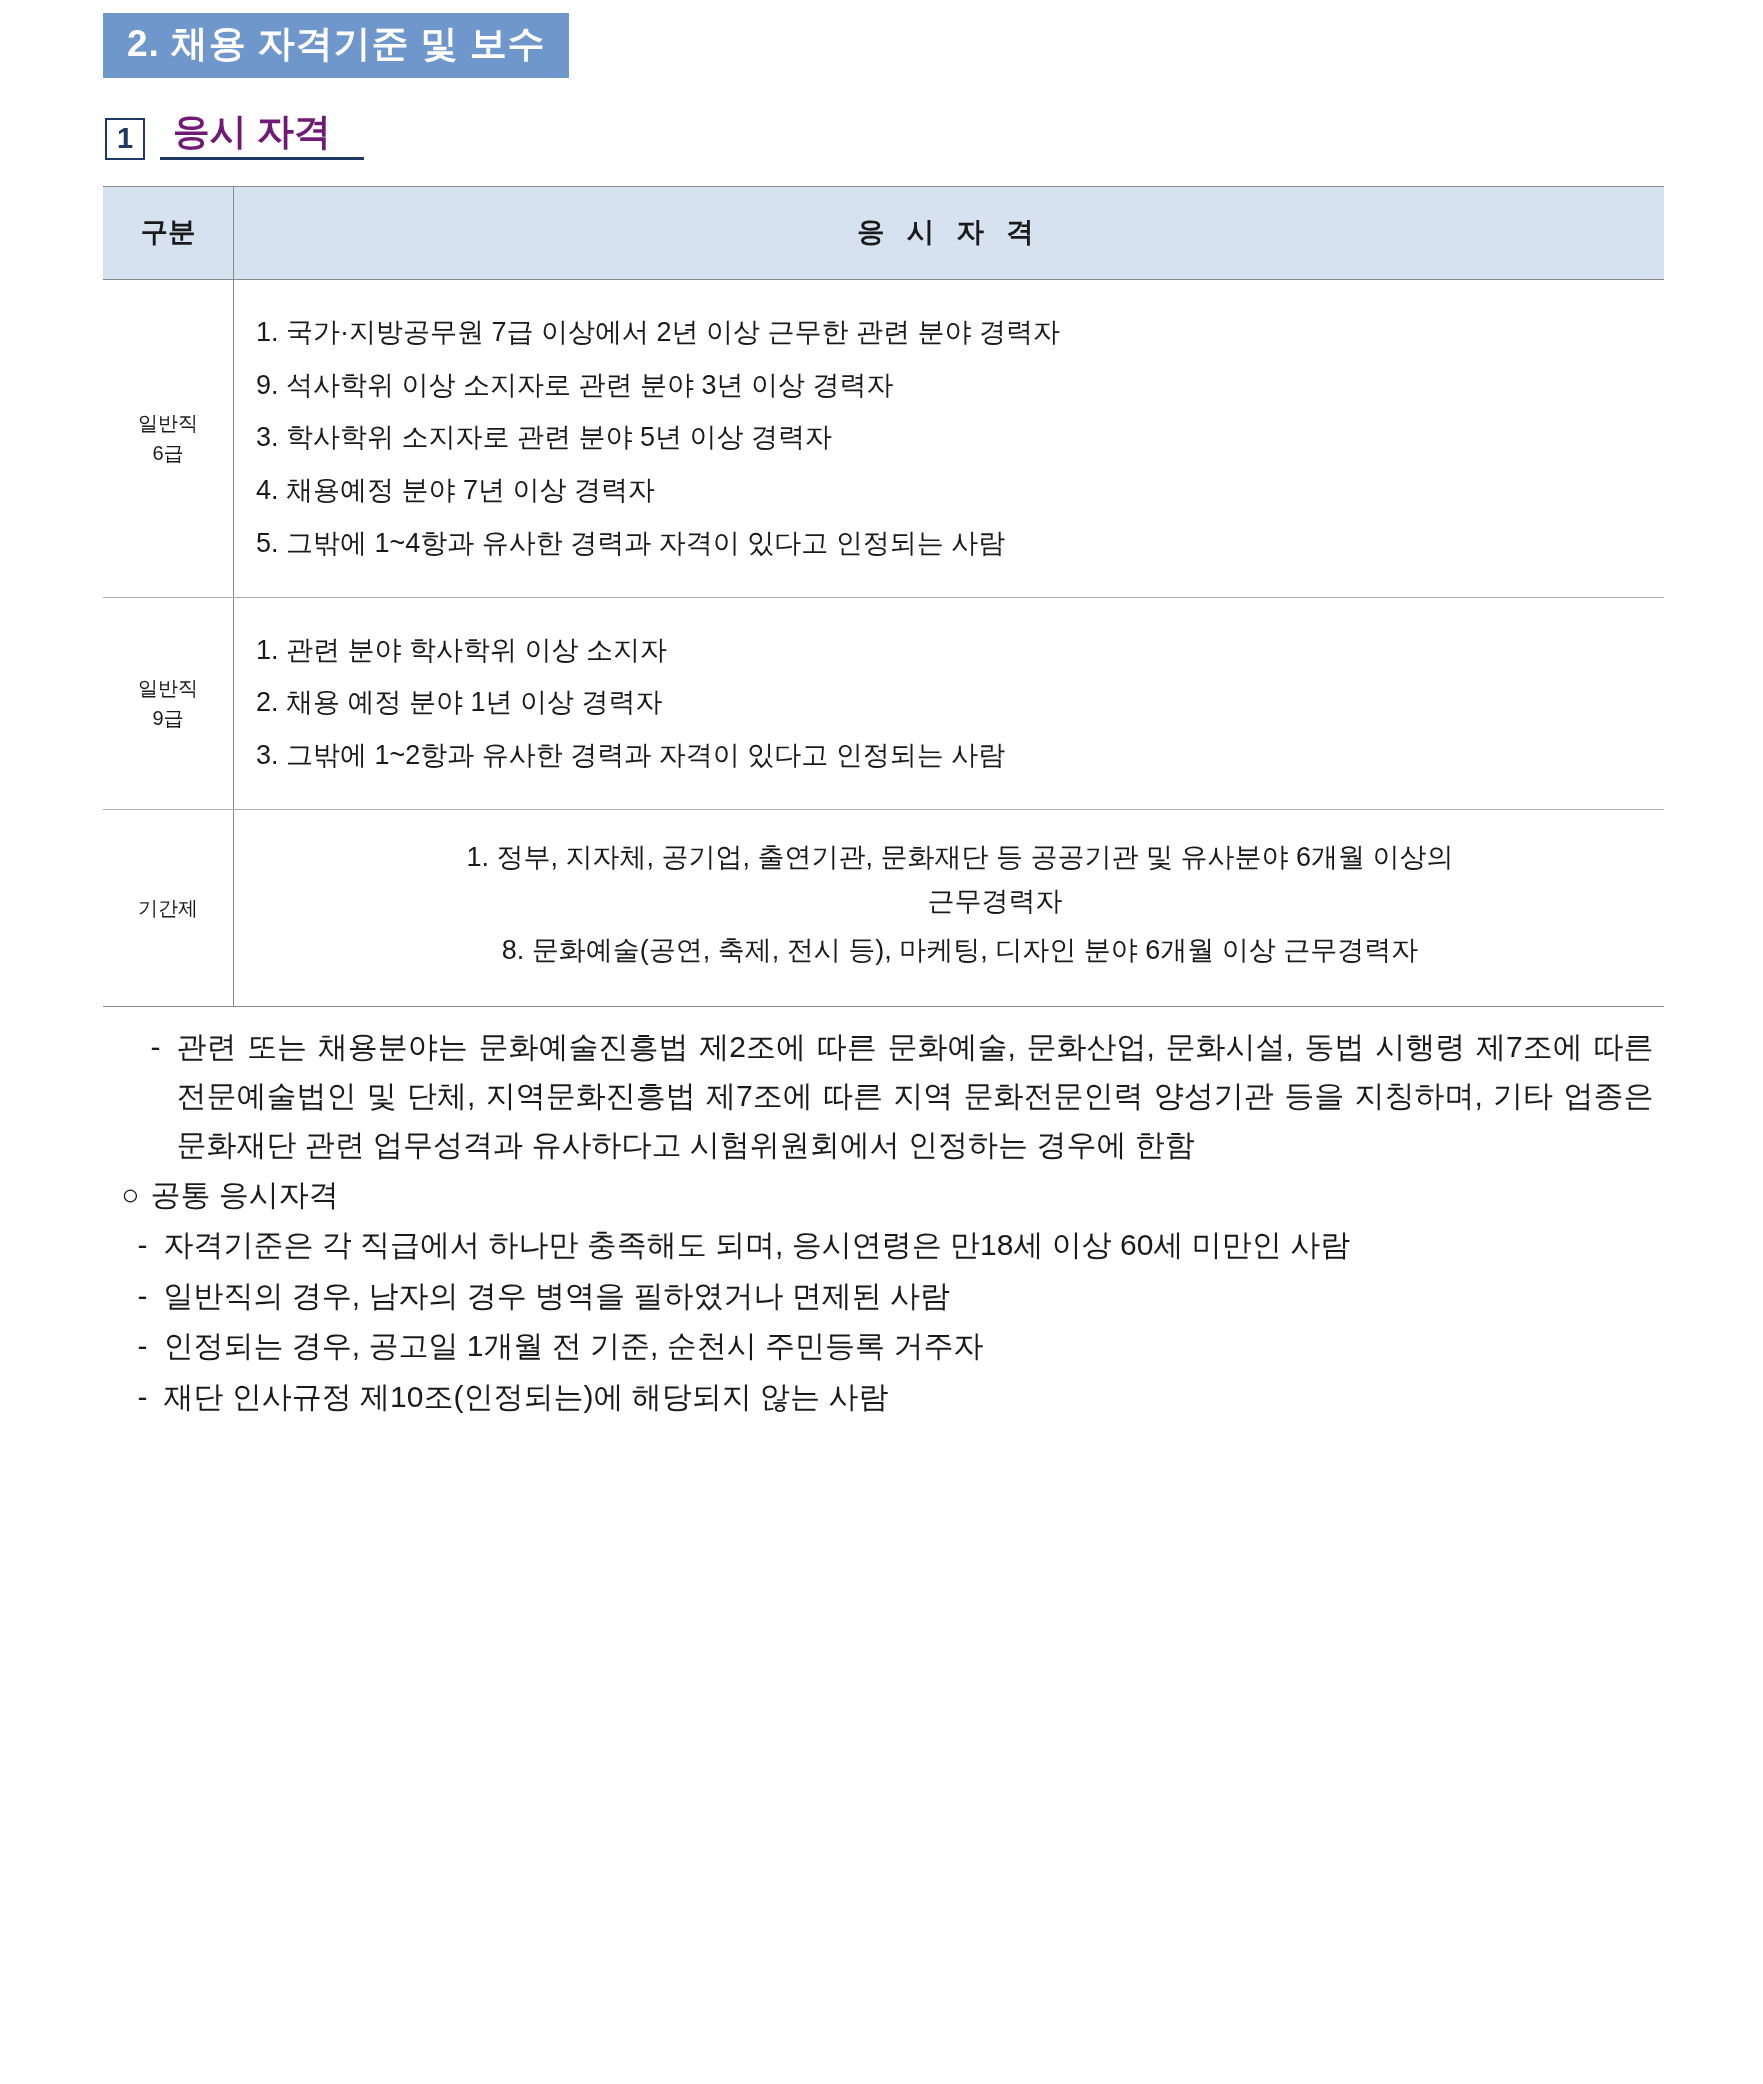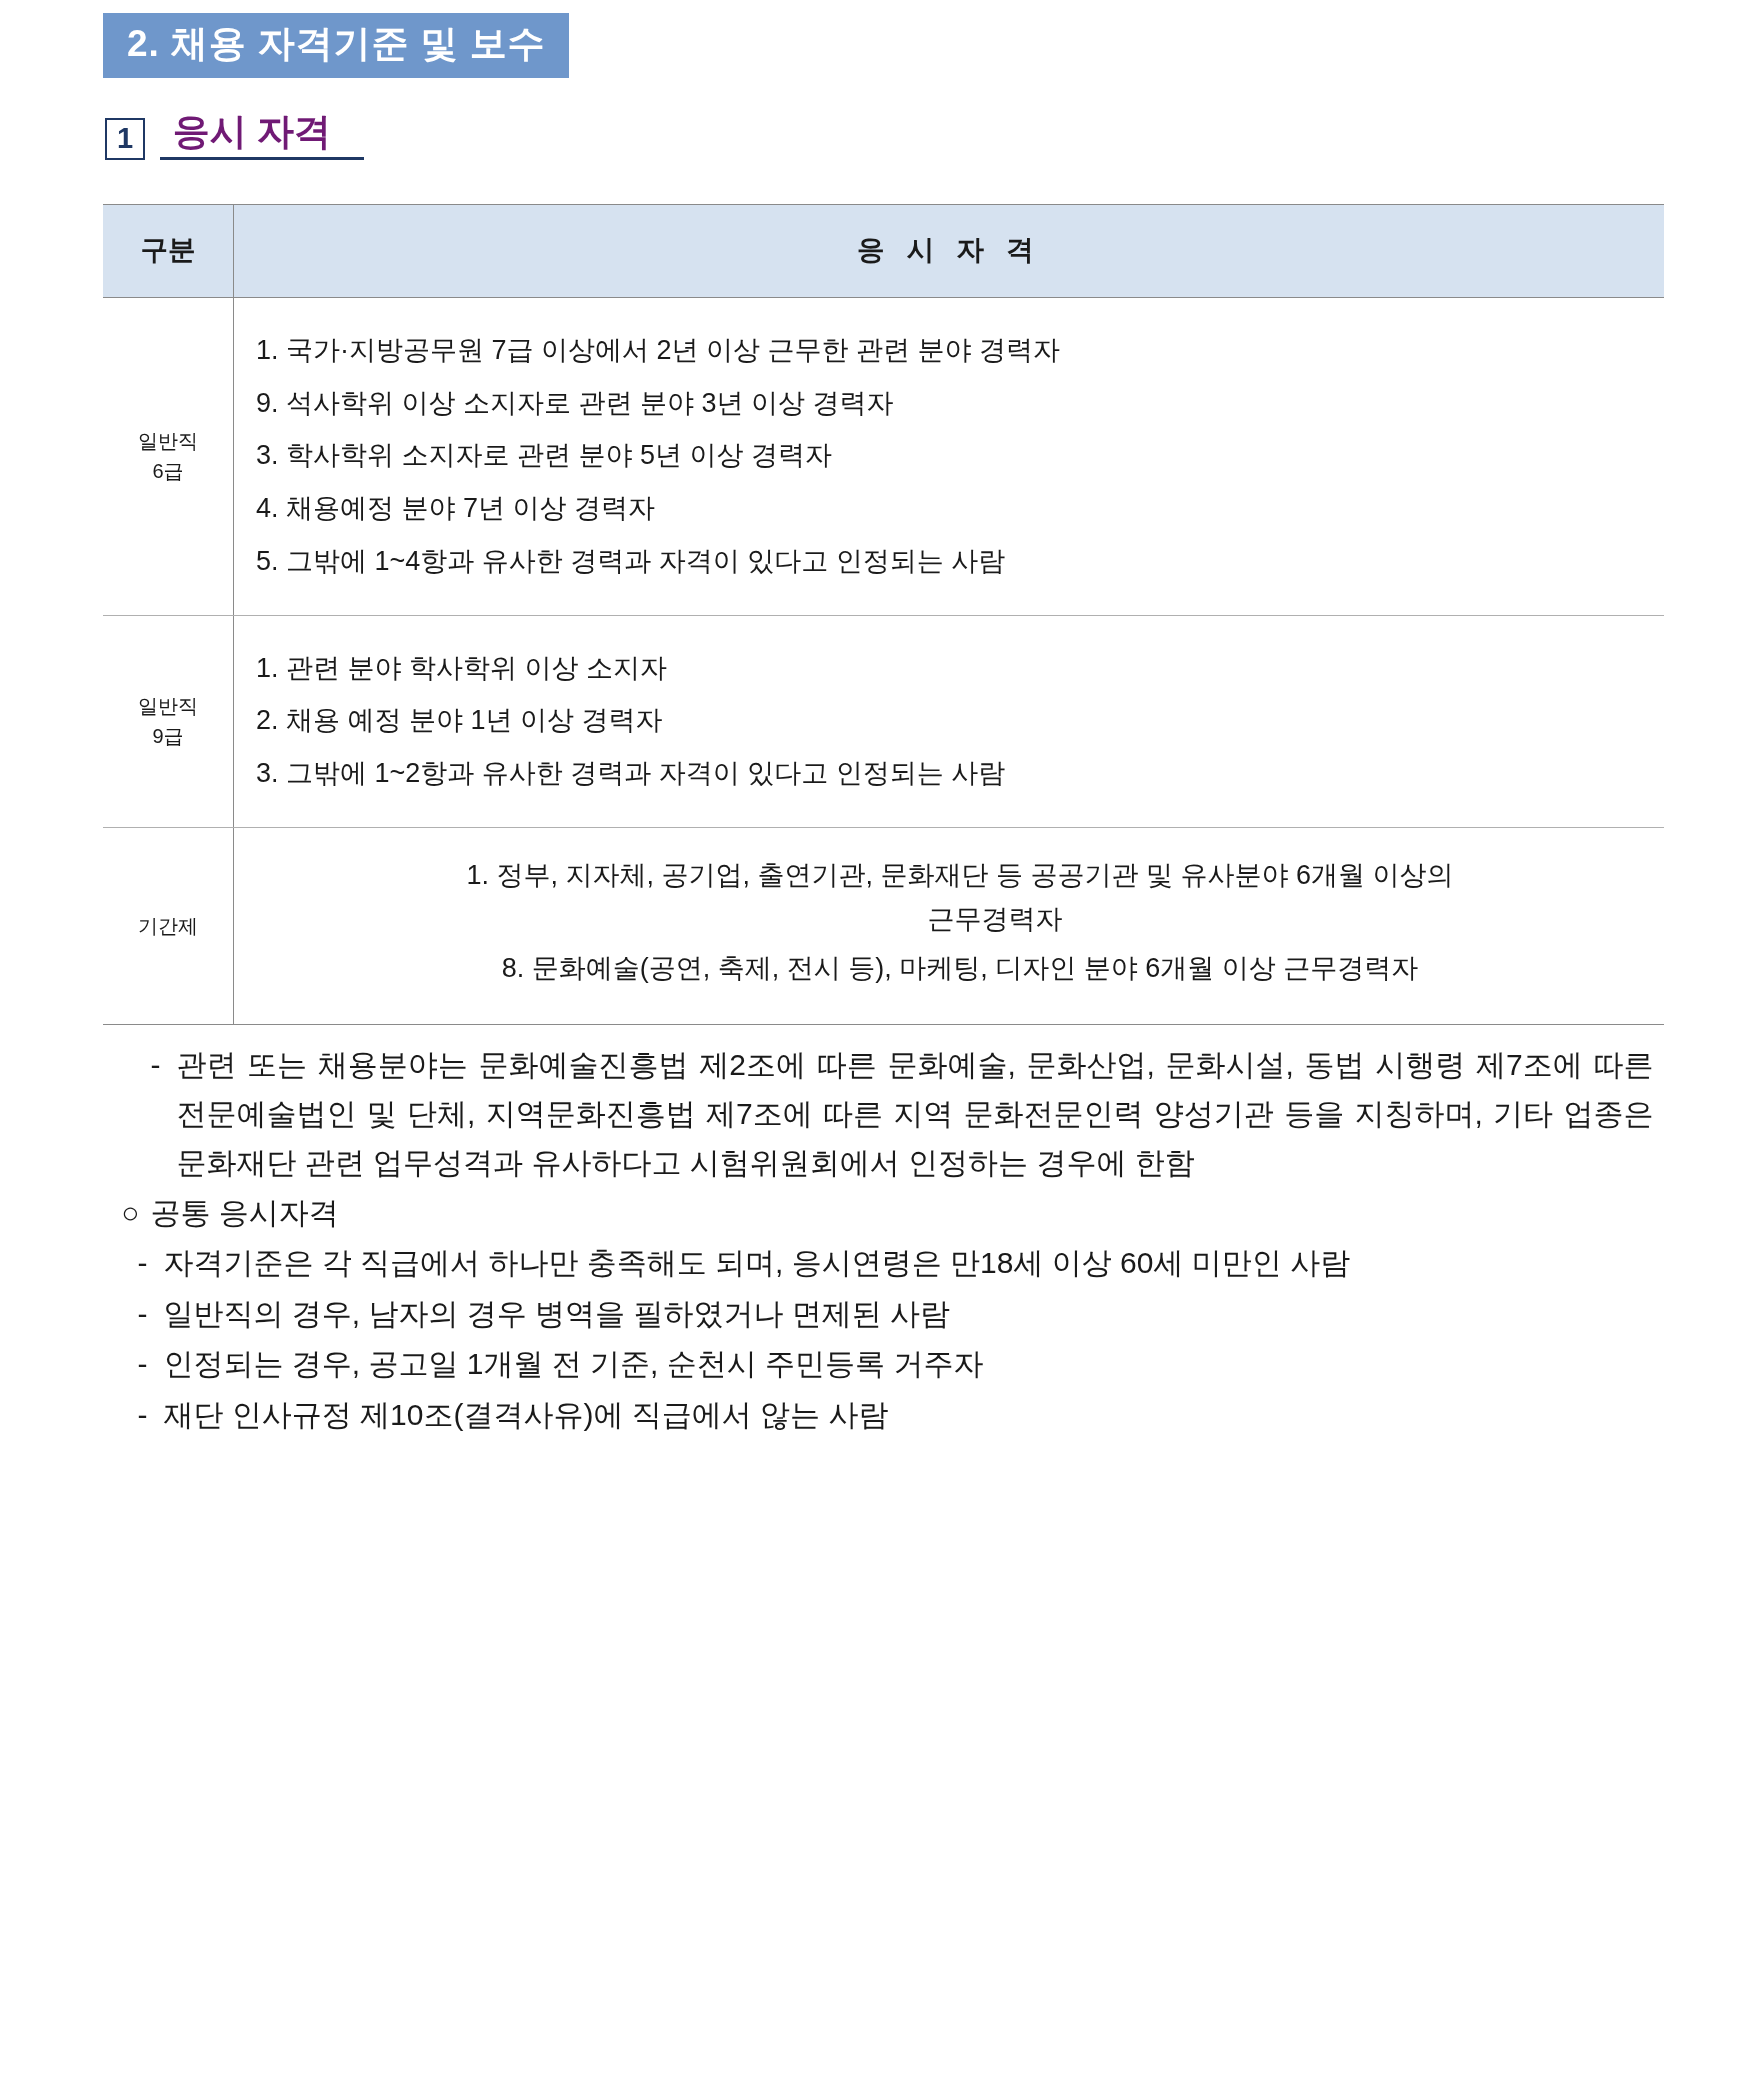--- a/index.html
+++ b/index.html
@@ -61,21 +61,21 @@
     font-size: 37px;
     font-weight: bold;
     color: #701a75;
     border-bottom: 3.7px solid #1f3864;
     padding: 0 33px 5px 13px;
     line-height: 1.05;
   }
 
   
   table.qual {
-    margin-top: 44px;
+    margin-top: 26px;
     margin-left: 11px;
     border-collapse: collapse;
     width: 1561px;
     table-layout: fixed;
   }
   table.qual thead th {
     background: #d6e2f0;
     border-top: 1.8px solid #8a8a8a;
     border-bottom: 1.8px solid #8a8a8a;
     font-size: 27.5px;
@@ -248,19 +248,19 @@
       <div class="body">일반직의 경우, 남자의 경우 병역을 필하였거나 면제된 사람</div>
     </div>
 
     <div class="note-block sub">
       <div class="marker">-</div>
       <div class="body">인정되는 경우, 공고일 1개월 전 기준, 순천시 주민등록 거주자</div>
     </div>
 
     <div class="note-block sub">
       <div class="marker">-</div>
-      <div class="body">재단 인사규정 제10조(결격사유)에 직급에서 않는 사람</div>
+      <div class="body">재단 인사규정 제10조(인정되는)에 해당되지 않는 사람</div>
     </div>
 
   </div>
 
 </div>
 
 
 </body></html>

